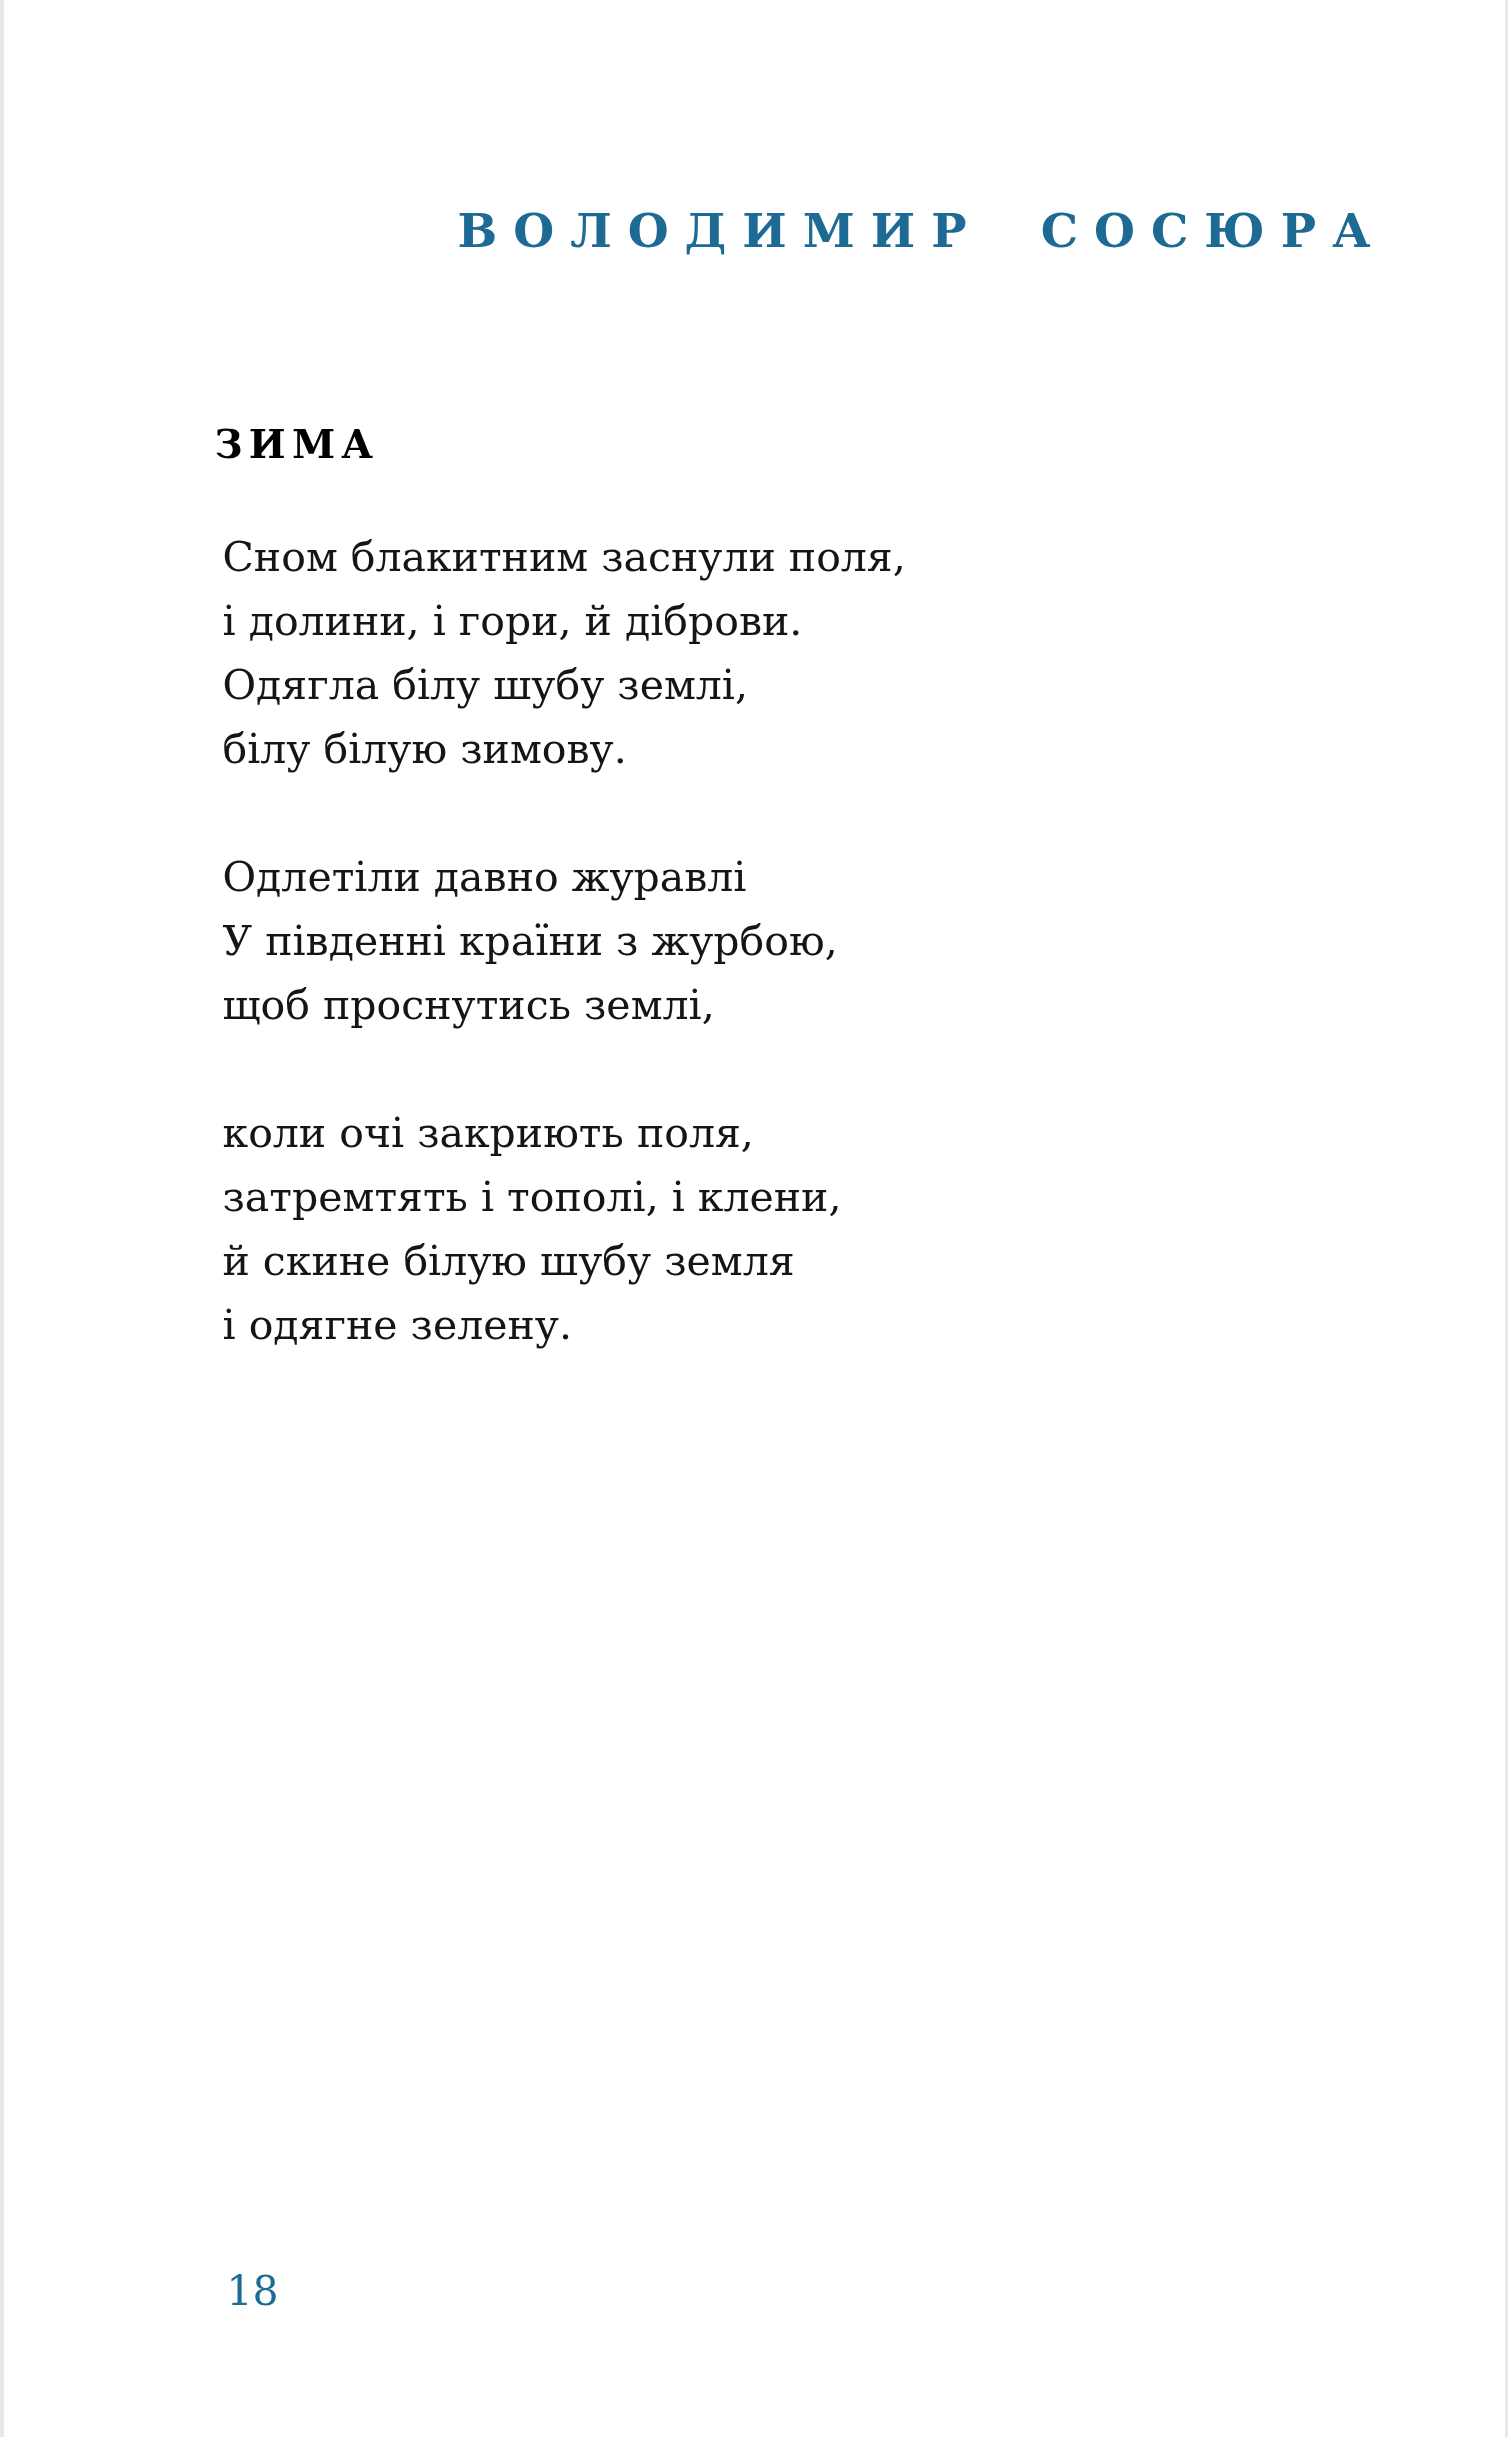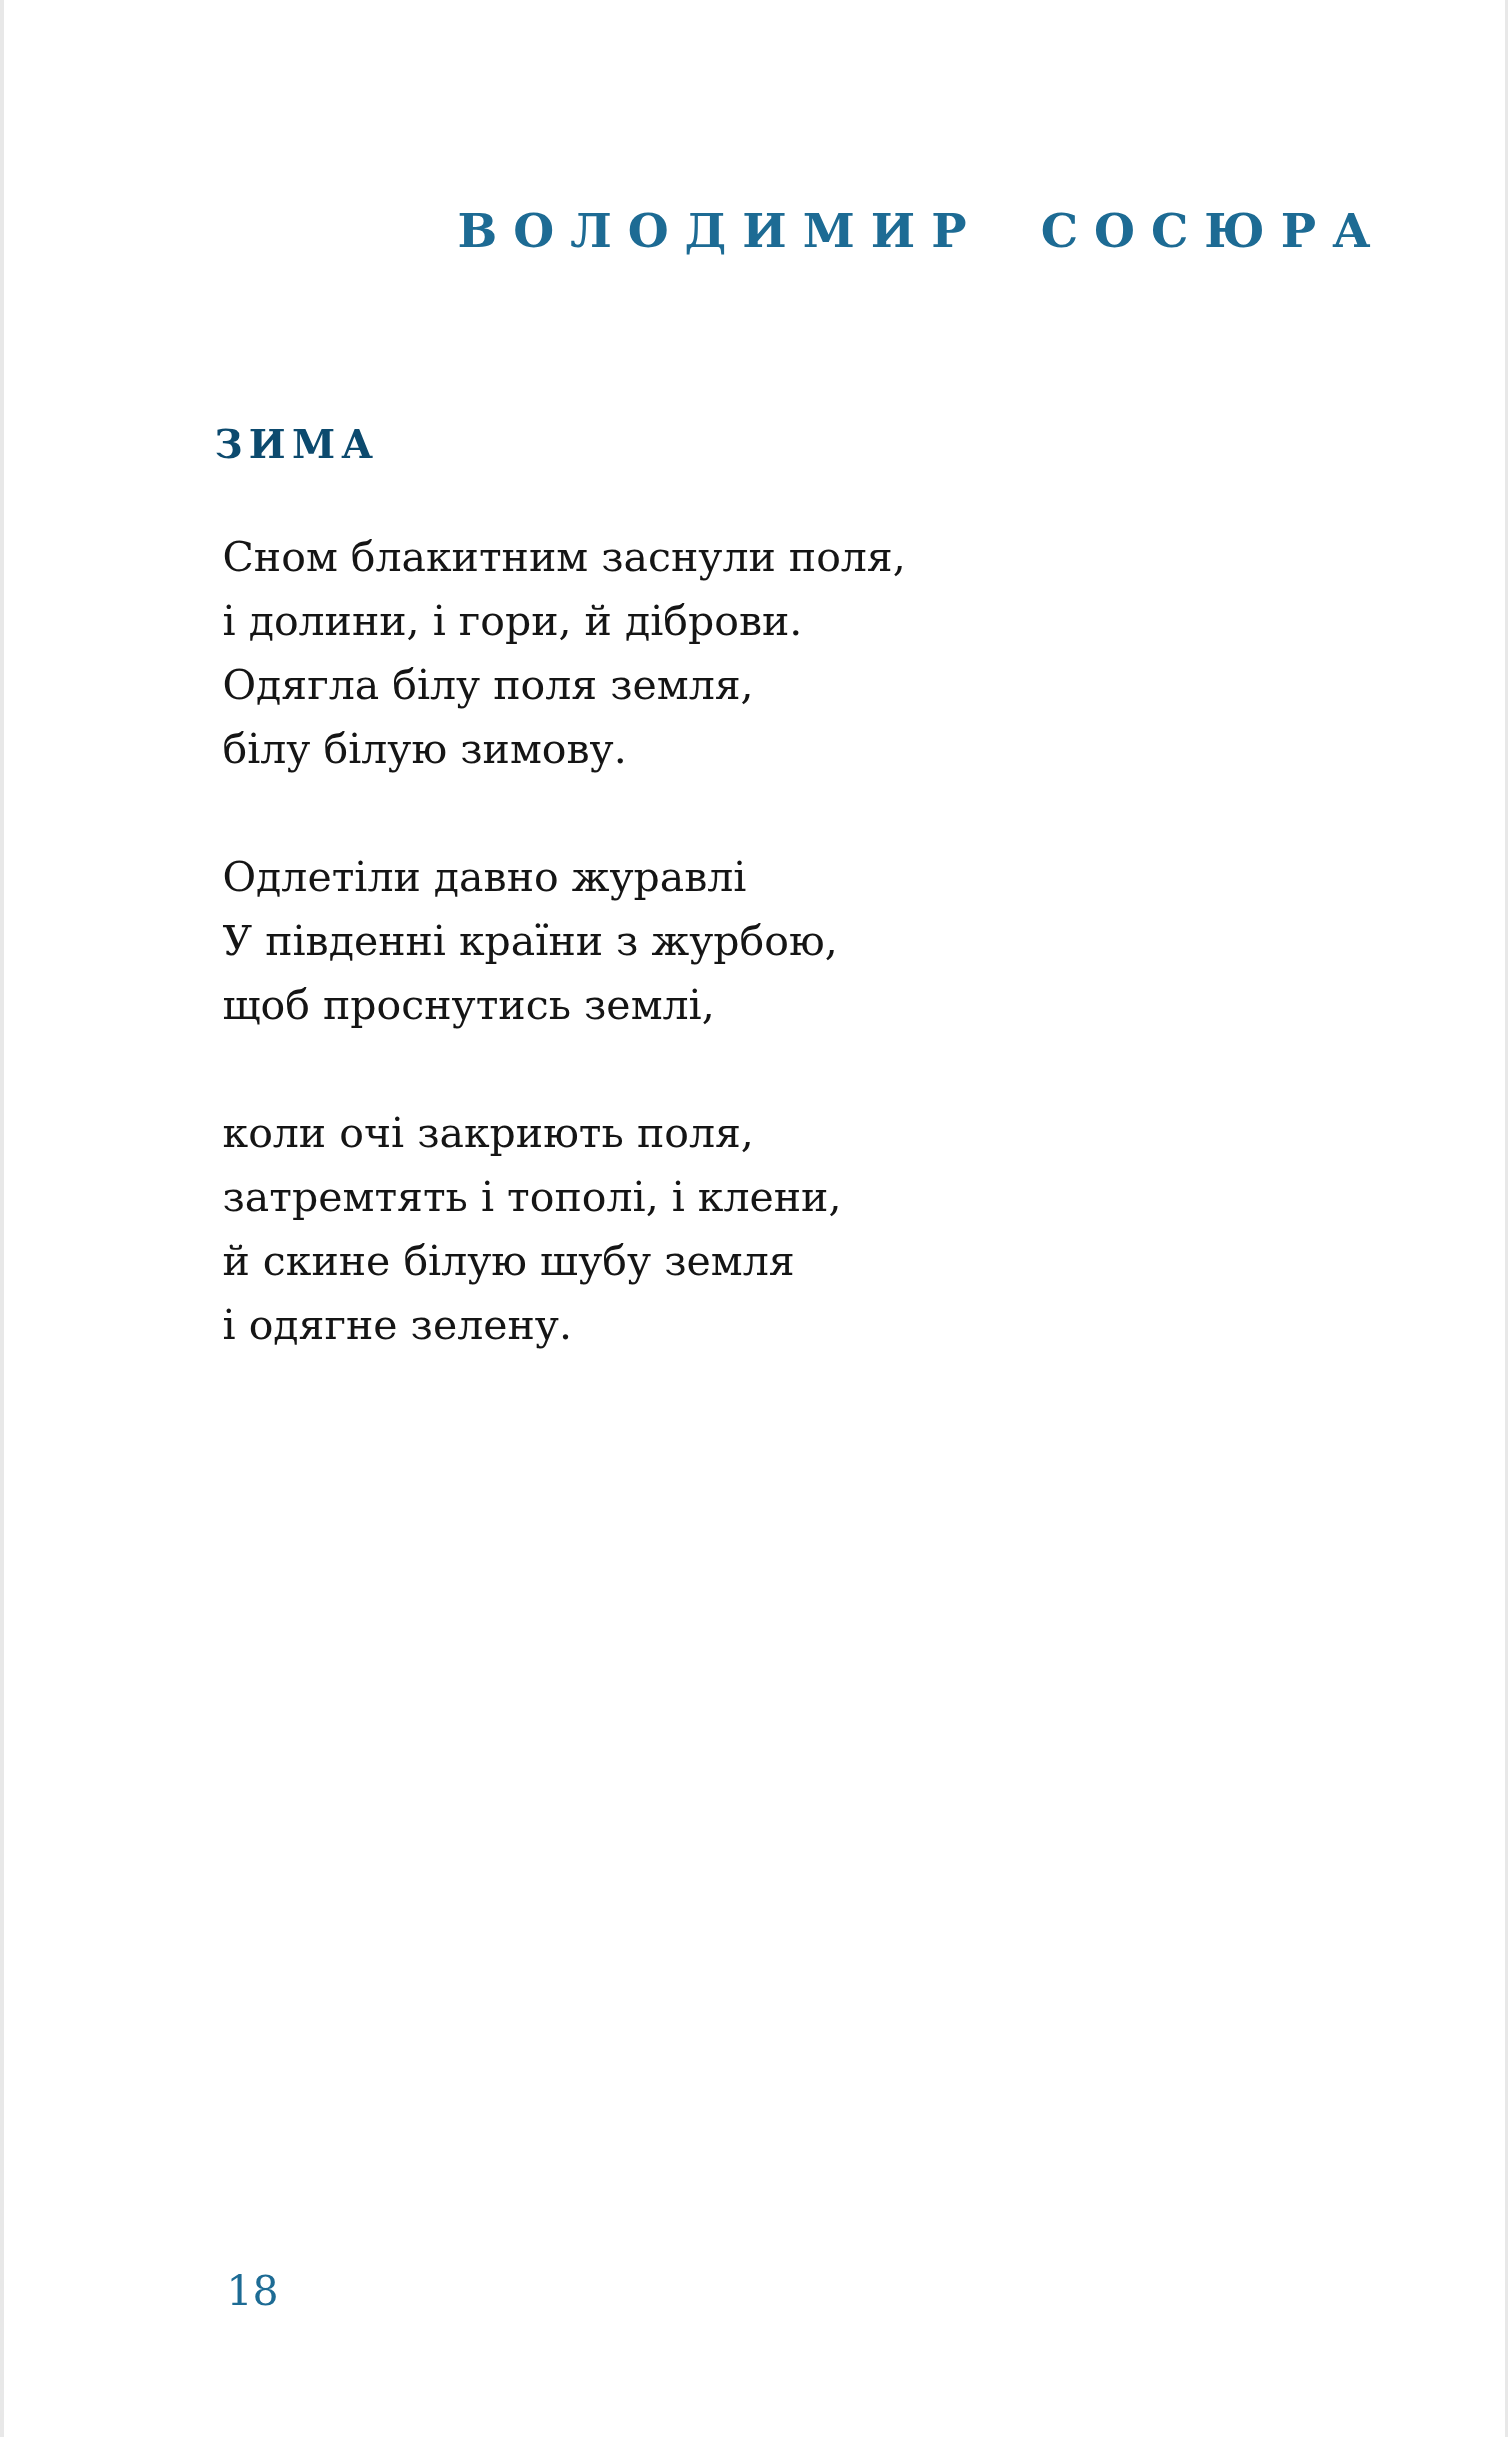--- a/index.html
+++ b/index.html
@@ -29,21 +29,21 @@
     white-space: nowrap;
   }
   .poem-title {
     position: absolute;
     left: 211px;
     top: 425px;
     font-size: 39px;
     line-height: 1;
     font-weight: bold;
     letter-spacing: 0.16em;
-    color: #0c4a6e;
+    color: #000000;
     white-space: nowrap;
   }
   .poem {
     position: absolute;
     left: 211px;
     top: 525px;
     font-size: 41px;
     line-height: 64px;
     color: #151515;
   }
@@ -70,21 +70,21 @@
 
   <div class="author-heading">ВОЛОДИМИР СОСЮРА</div>
 
   <div class="poem-title">ЗИМА</div>
 
   <div class="poem">
 
     <div class="stanza">
       <div class="poem-line">Сном блакитним заснули поля,</div>
       <div class="poem-line">і долини, і гори, й діброви.</div>
-      <div class="poem-line">Одягла білу поля земля,</div>
+      <div class="poem-line">Одягла білу шубу землі,</div>
       <div class="poem-line">білу білую зимову.</div>
     </div>
 
     <div class="stanza">
       <div class="poem-line">Одлетіли давно журавлі</div>
       <div class="poem-line">У південні країни з журбою,</div>
       <div class="poem-line">щоб проснутись землі,</div>
     </div>
 
     <div class="stanza">

